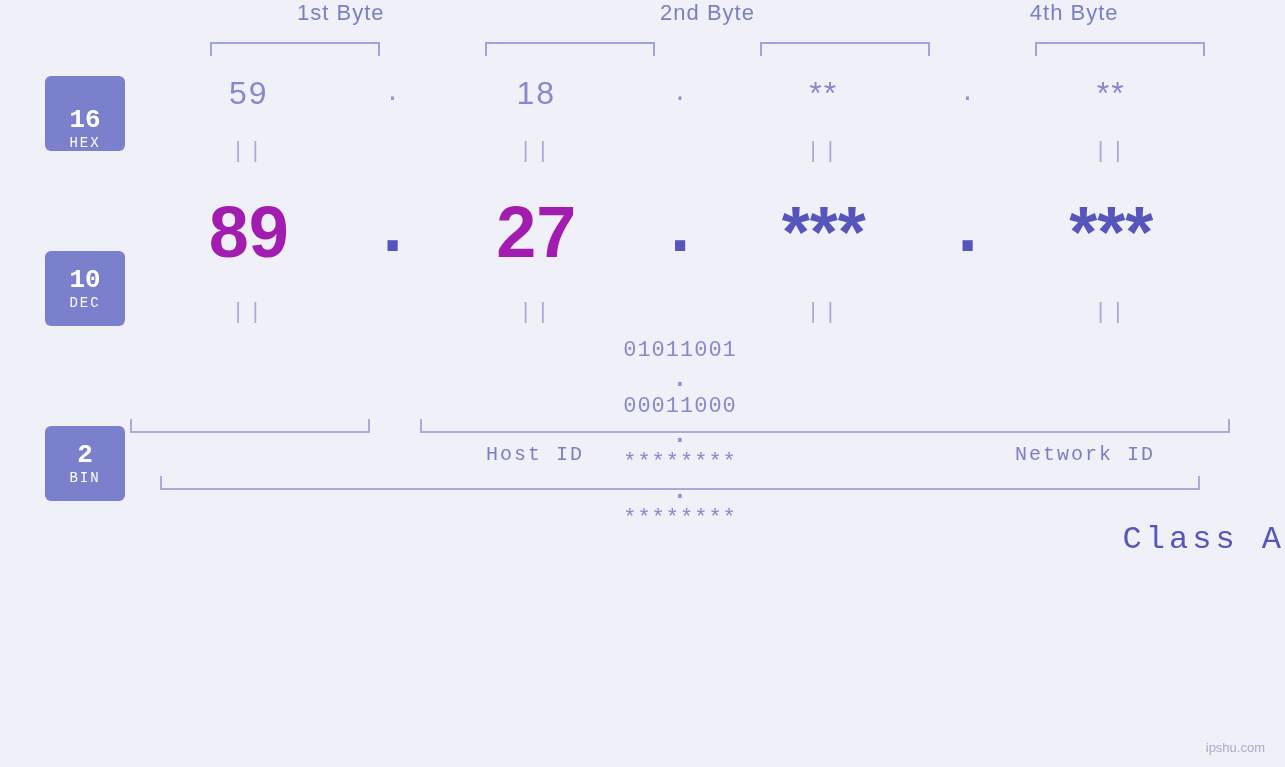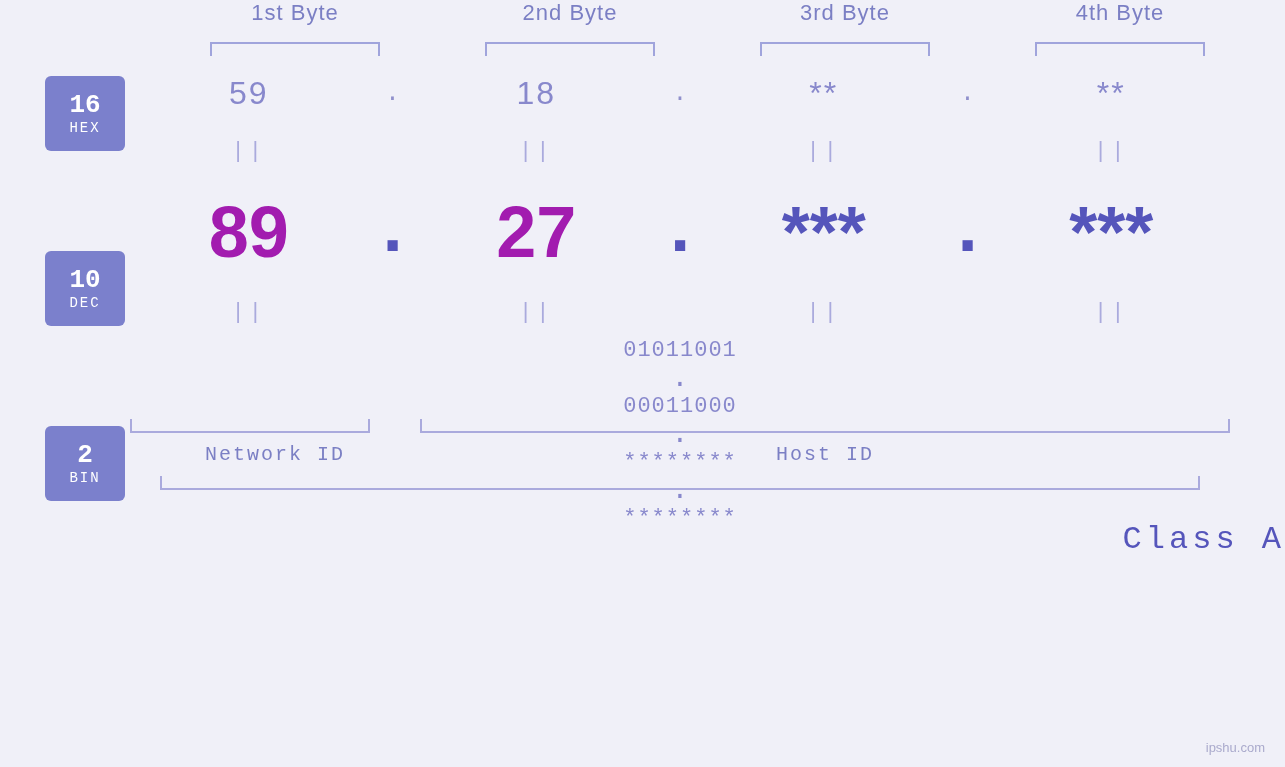--- a/index.html
+++ b/index.html
@@ -216,21 +216,20 @@
     }
   </style>
 </head>
 <body>
 
 <div class="main-container">
 
   <div class="byte-headers">
     <div class="byte-header">1st Byte</div>
     <div class="byte-header">2nd Byte</div>
-    <div class="byte-header">3rd Byte</div>
     <div class="byte-header">4th Byte</div>
   </div>
 
   <div class="bracket-row">
     <div class="bracket">
       <div class="bracket-line"></div>
     </div>
     <div class="bracket">
       <div class="bracket-line"></div>
     </div>
@@ -238,21 +237,21 @@
       <div class="bracket-line"></div>
     </div>
     <div class="bracket">
       <div class="bracket-line"></div>
     </div>
   </div>
 
   <div style="display:flex; flex-direction:row; width:1285px; margin-top:5px;">
 
     <div class="labels-column">
-      <div class="base-label" style="margin-top:15px;">
+      <div class="base-label" style="margin-top:15px;justify-content:flex-end;">
         <span class="base-num">16</span>
         <span class="base-text">HEX</span>
       </div>
 
       <div style="height: 90px;"></div>
 
       <div class="base-label">
         <span class="base-num">10</span>
         <span class="base-text">DEC</span>
       </div>
@@ -346,22 +345,22 @@
         <div style="display:flex; flex-direction:row; height:20px; align-items:flex-start;">
 
           <div style="width:240px; height:14px; border: 2px solid #aaaadd; border-top:none;"></div>
 
           <div style="width:50px;"></div>
 
           <div style="flex:1; height:14px; border: 2px solid #aaaadd; border-top:none;"></div>
         </div>
 
         <div style="display:flex; flex-direction:row; margin-top:4px;">
+          <div style="flex:1; text-align:center; color:#7b7fc4; font-family:'Courier New',Courier,monospace; font-size:20px; letter-spacing:2px;">Host ID</div>
           <div style="width:290px; text-align:center; color:#7b7fc4; font-family:'Courier New',Courier,monospace; font-size:20px; letter-spacing:2px;">Network ID</div>
-          <div style="flex:1; text-align:center; color:#7b7fc4; font-family:'Courier New',Courier,monospace; font-size:20px; letter-spacing:2px;">Host ID</div>
         </div>
 
         <div style="margin-top:10px; display:flex; justify-content:center;">
           <div style="width:1040px; height:14px; border: 2px solid #aaaadd; border-top:none;"></div>
         </div>
 
       </div>
 
     </div>
   </div>

